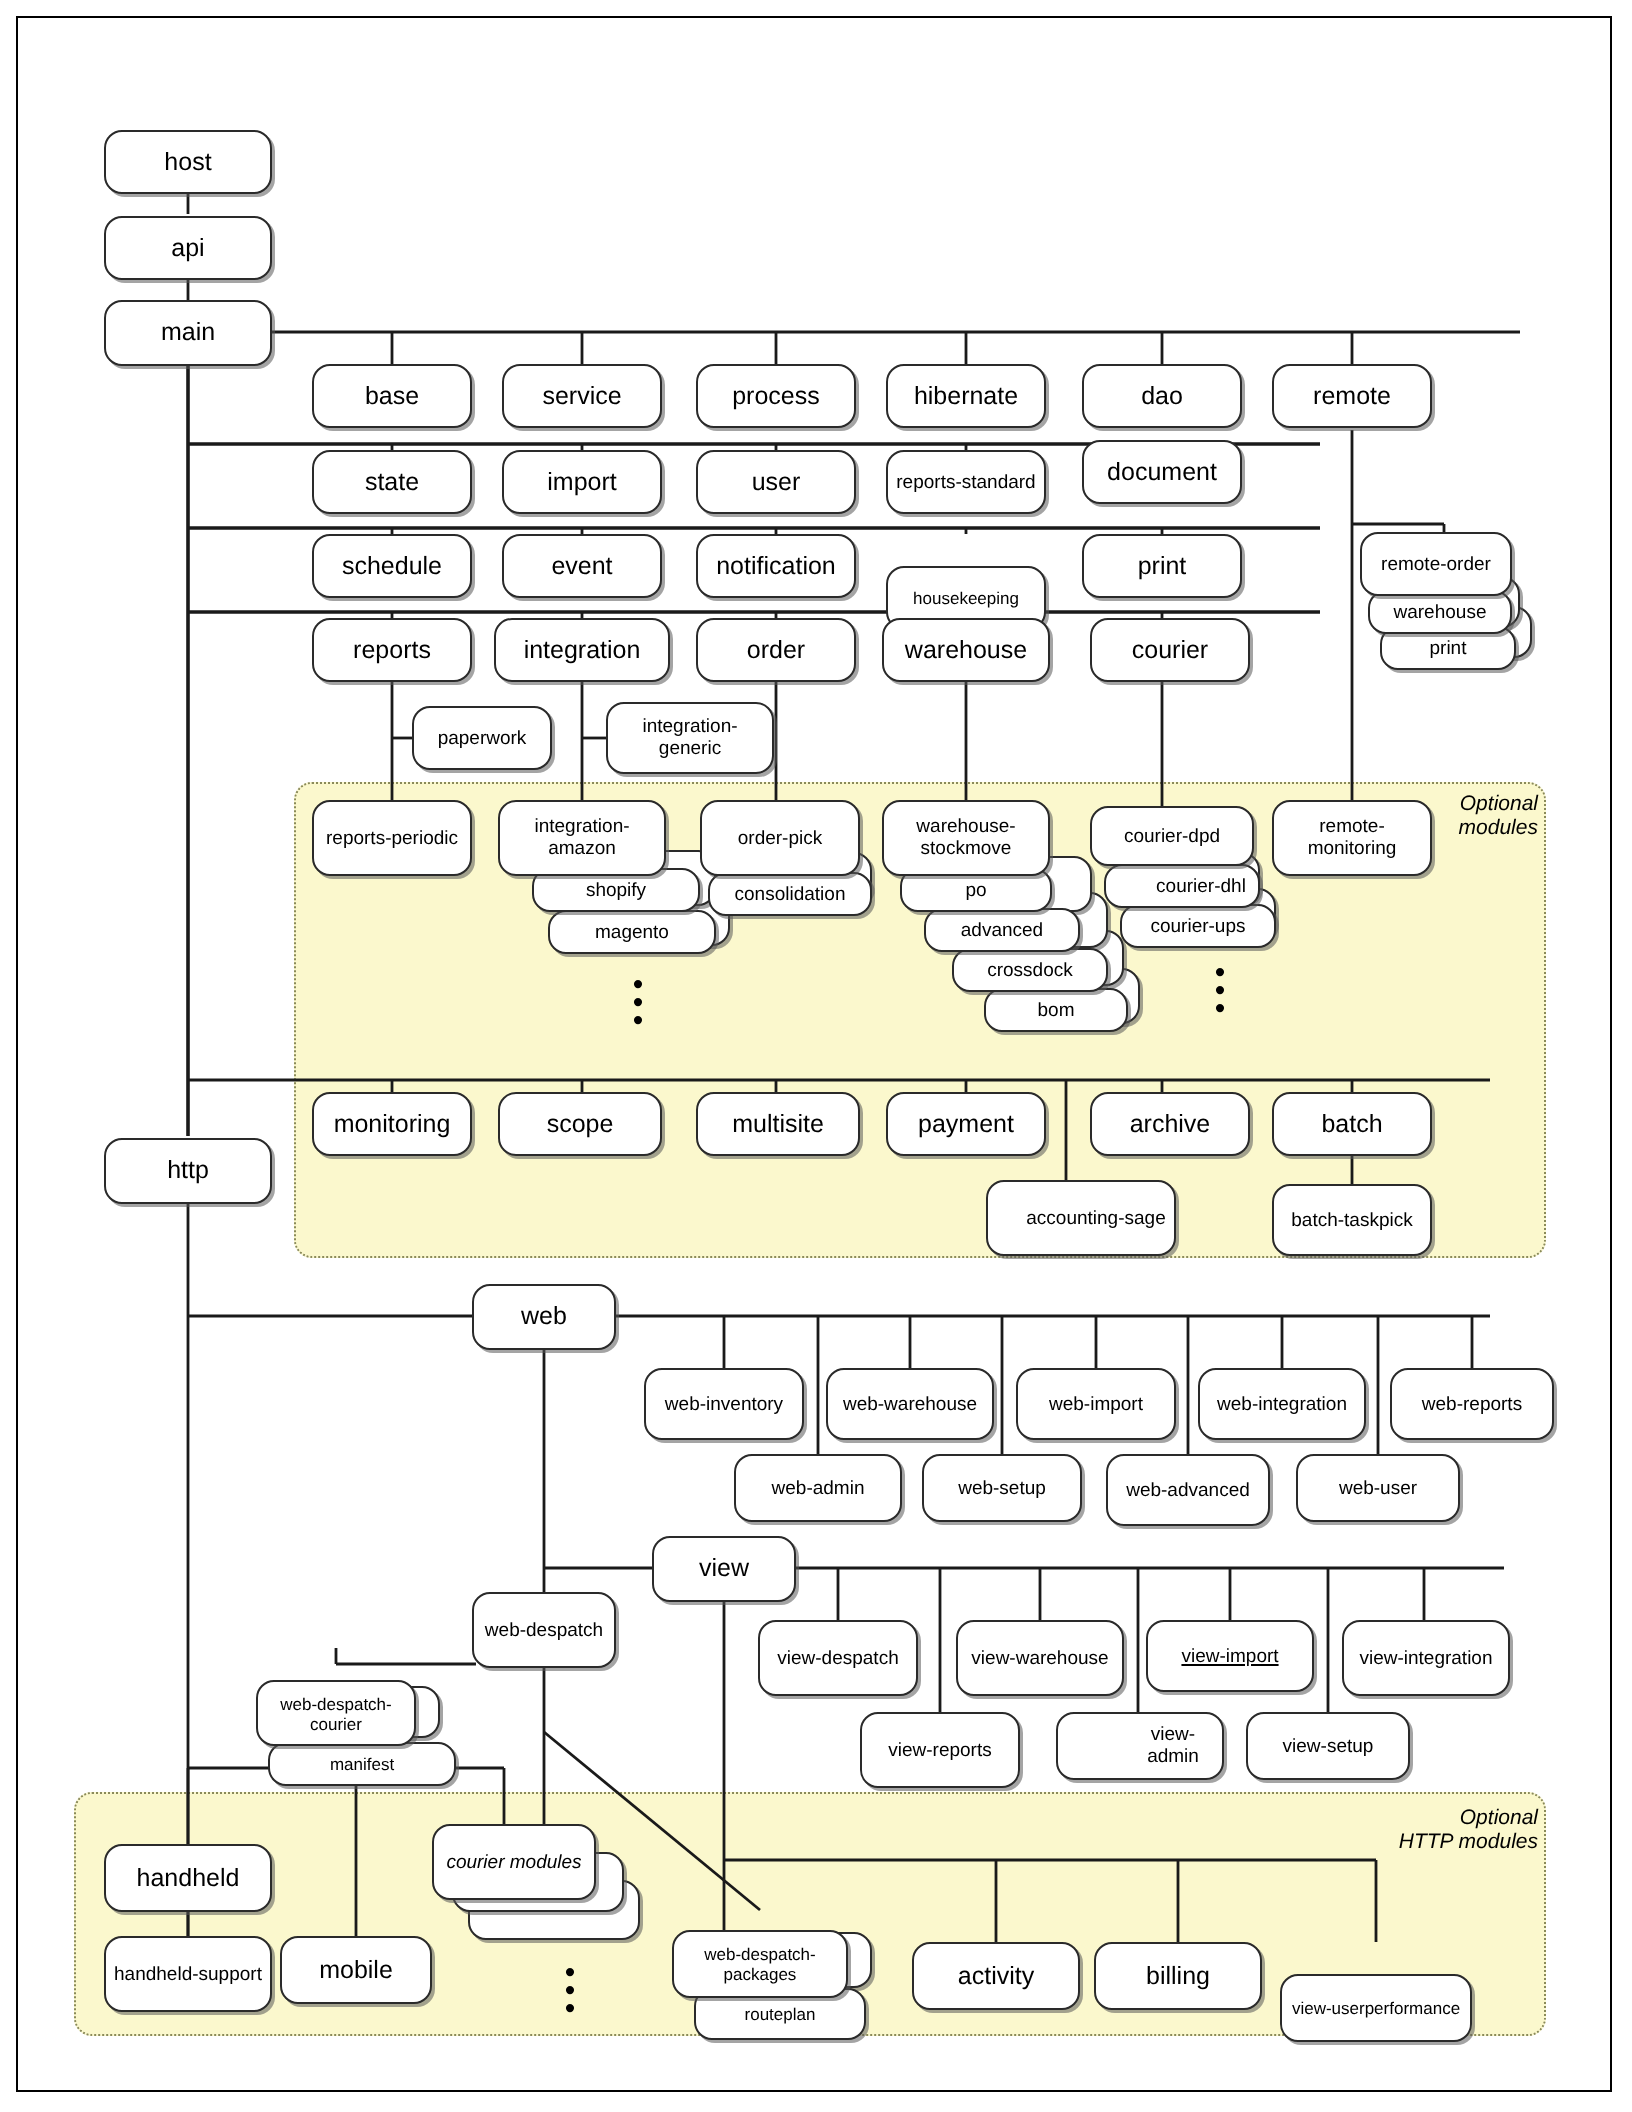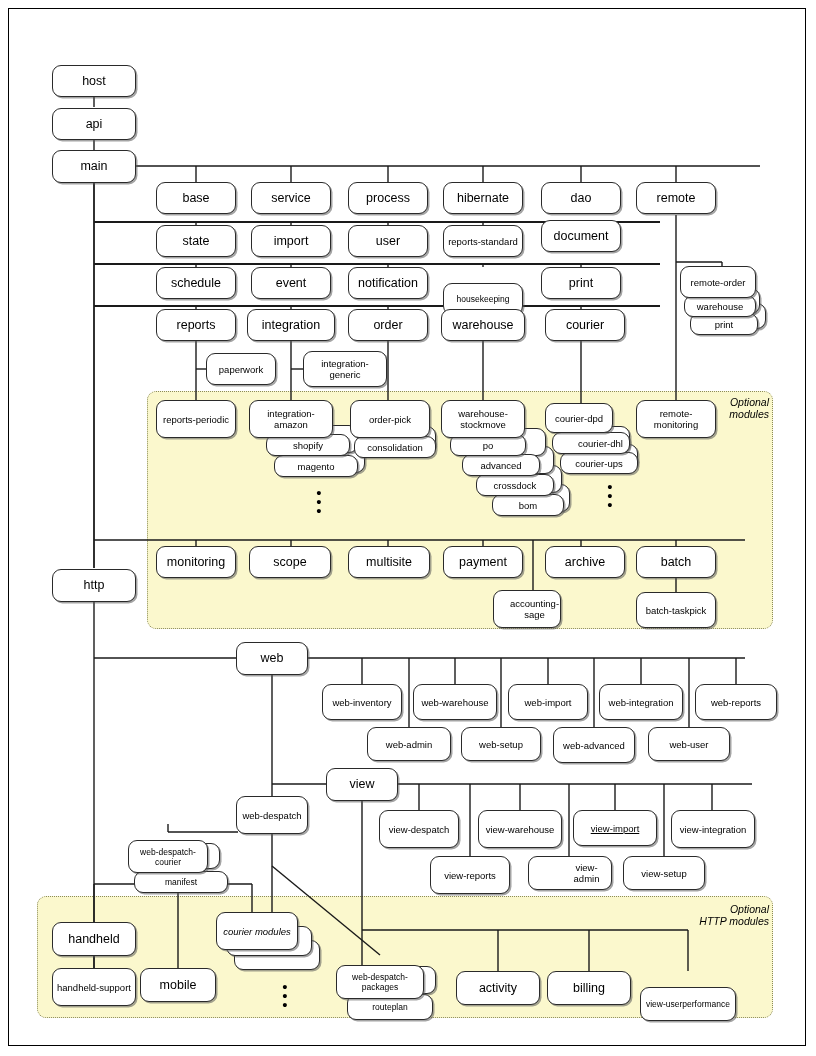--- a/index.html
+++ b/index.html
@@ -214,42 +214,42 @@
   <div class="node sm" style="left:492px;top:494px;width:72px;height:22px;">bom</div>
   <div class="node sm" style="left:476px;top:474px;width:78px;height:22px;">crossdock</div>
   <div class="node sm" style="left:462px;top:454px;width:78px;height:22px;">advanced</div>
   <div class="node sm" style="left:450px;top:434px;width:76px;height:22px;">po</div>
   <div class="node sm" style="left:441px;top:400px;width:84px;height:38px;">warehouse-stockmove</div>
 
   <div class="ghost" style="left:566px;top:444px;width:72px;height:26px;"></div>
   <div class="ghost" style="left:558px;top:426px;width:72px;height:26px;"></div>
   <div class="node sm" style="left:560px;top:452px;width:78px;height:22px;">courier-ups</div>
   <div class="node sm" style="left:552px;top:432px;width:78px;height:22px;padding-left:22px;">courier-dhl</div>
-  <div class="node sm" style="left:545px;top:403px;width:68px;height:30px;">courier-dpd</div>
+  <div class="node sm" style="left:545px;top:403px;width:82px;height:30px;">courier-dpd</div>
 
   <div class="node sm" style="left:636px;top:400px;width:80px;height:38px;">remote-monitoring</div>
 
   <div class="dots" style="left:312px;top:488px;">
     <span>•</span>
       <span>•</span>
       <span>•</span>
     </div>
   <div class="dots" style="left:603px;top:482px;">
     <span>•</span>
       <span>•</span>
       <span>•</span>
     </div>
 
   <div class="node" style="left:156px;top:546px;width:80px;height:32px;">monitoring</div>
   <div class="node" style="left:249px;top:546px;width:82px;height:32px;">scope</div>
   <div class="node" style="left:348px;top:546px;width:82px;height:32px;">multisite</div>
   <div class="node" style="left:443px;top:546px;width:80px;height:32px;">payment</div>
   <div class="node" style="left:545px;top:546px;width:80px;height:32px;">archive</div>
   <div class="node" style="left:636px;top:546px;width:80px;height:32px;">batch</div>
-  <div class="node sm" style="left:493px;top:590px;width:68px;height:38px;padding-left:18px;">accounting-sage</div>
+  <div class="node sm" style="left:493px;top:590px;width:95px;height:38px;padding-left:18px;">accounting-sage</div>
   <div class="node sm" style="left:636px;top:592px;width:80px;height:36px;">batch-taskpick</div>
 
   <div class="node" style="left:236px;top:642px;width:72px;height:33px;">web</div>
   <div class="node sm" style="left:322px;top:684px;width:80px;height:36px;">web-inventory</div>
   <div class="node sm" style="left:413px;top:684px;width:84px;height:36px;">web-warehouse</div>
   <div class="node sm" style="left:508px;top:684px;width:80px;height:36px;">web-import</div>
   <div class="node sm" style="left:599px;top:684px;width:84px;height:36px;">web-integration</div>
   <div class="node sm" style="left:695px;top:684px;width:82px;height:36px;">web-reports</div>
   <div class="node sm" style="left:367px;top:727px;width:84px;height:34px;">web-admin</div>
   <div class="node sm" style="left:461px;top:727px;width:80px;height:34px;">web-setup</div>

